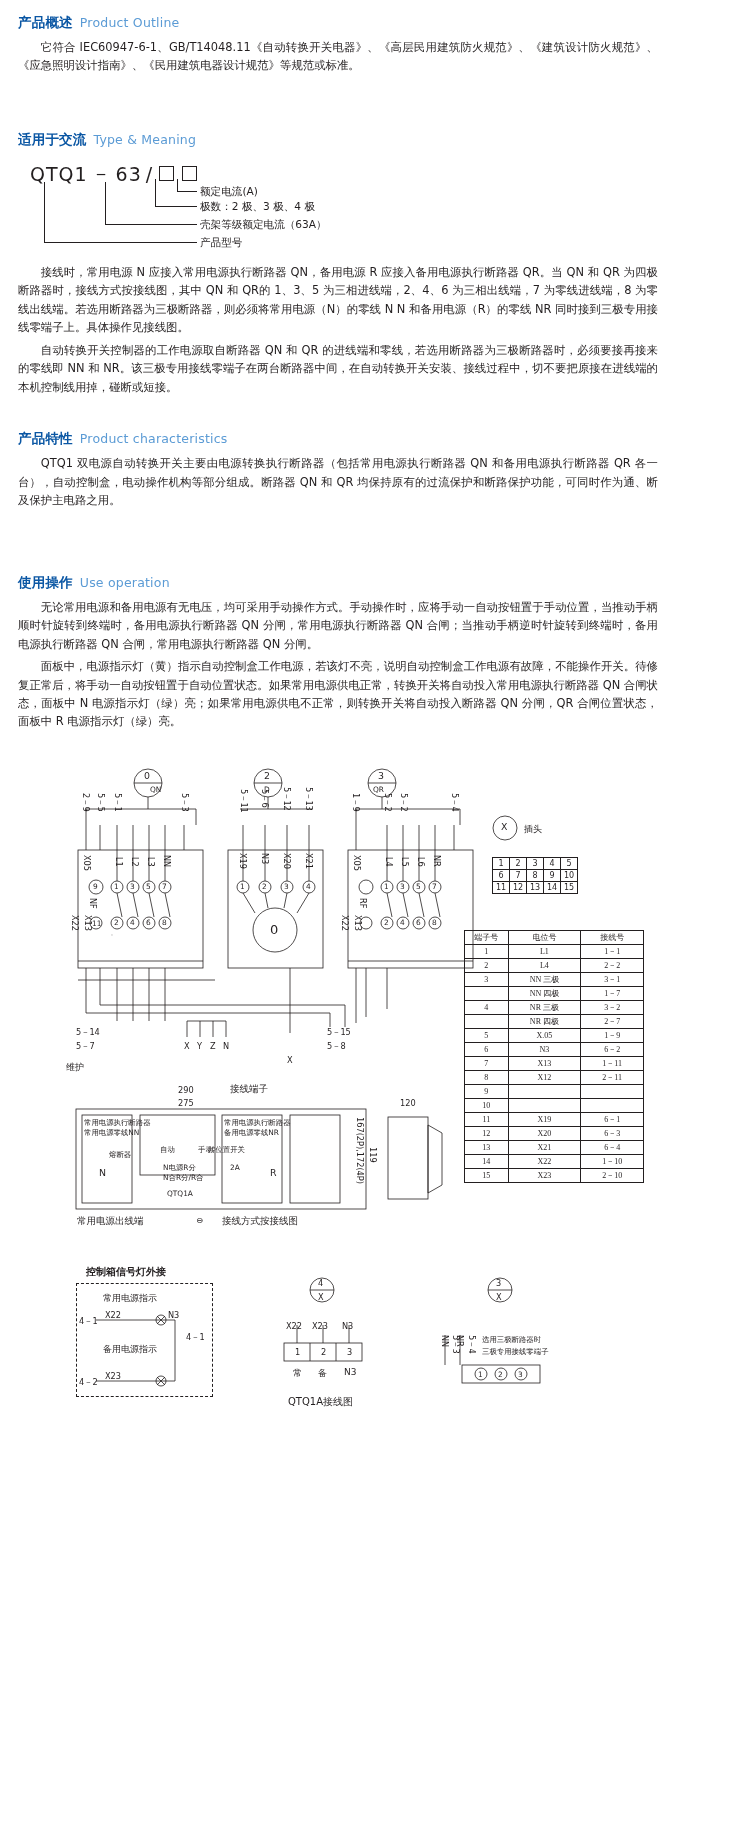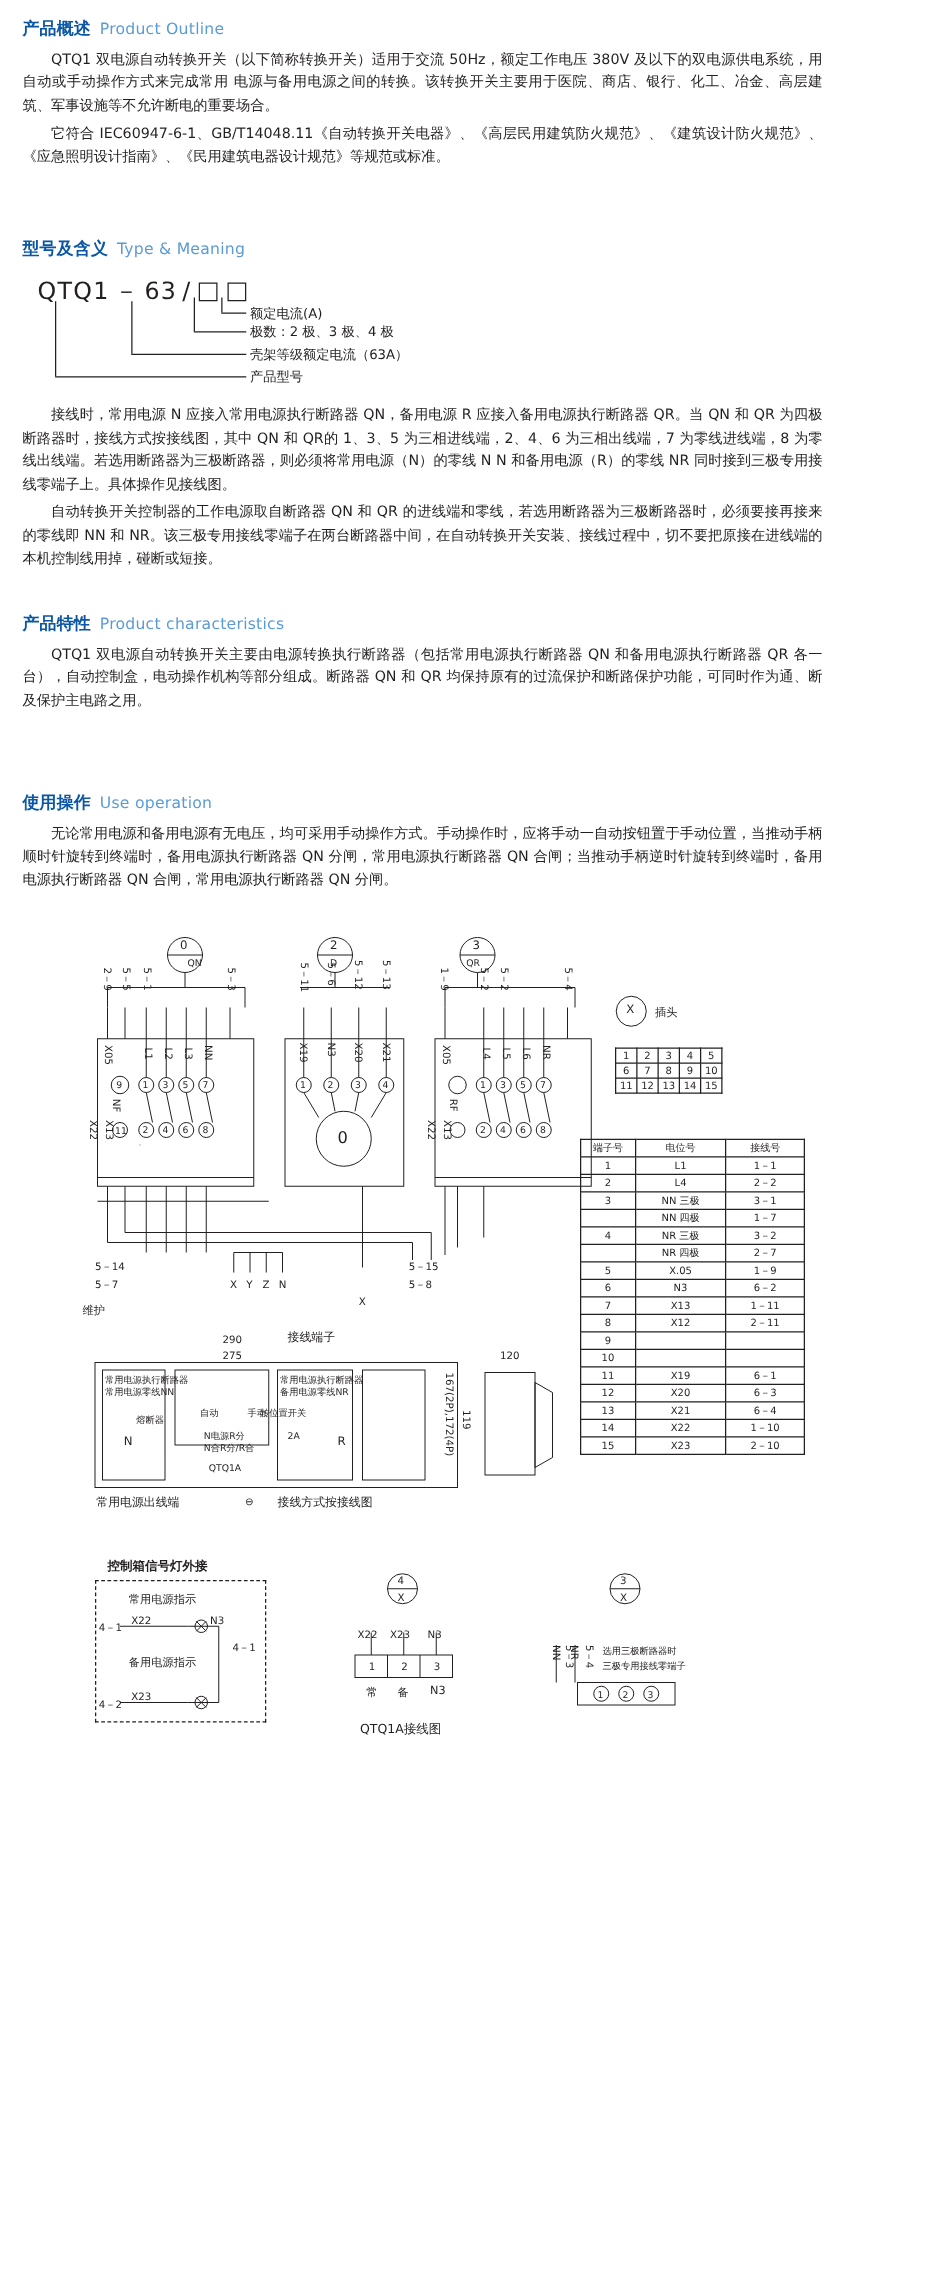--- a/index.html
+++ b/index.html
@@ -50,42 +50,41 @@
   .dg-svg{position:absolute;left:0;top:0;}
   .dgtxt{position:absolute;font-size:8.2px;color:#231f20;white-space:nowrap;}
   .dgtxt.v{writing-mode:vertical-rl;text-orientation:mixed;letter-spacing:0px;}
   .dgtxt.s{font-size:7.4px;}
   .dgtxt.m{font-size:9.4px;}
 
   table.grid{border-collapse:collapse;position:absolute;font-size:8px;}
   table.grid td{border:1px solid #231f20;text-align:center;padding:0;height:11px;min-width:16px;}
 
   table.termtbl{border-collapse:collapse;position:absolute;font-size:8px;color:#231f20;}
-  table.termtbl td{border:1px solid #231f20;text-align:center;padding:1px 2px;height:11px;}
+  table.termtbl td{border:1px solid #231f20;text-align:center;padding:1px 2px;height:11px;font-family:Liberation Serif, serif;}
   .dash{position:absolute;border:1px dashed #231f20;}
 </style>
 </head>
 <body>
 
 <div class="page">
 
   <div class="sec" style="padding-top:14px;">
     <h2 class="sec-title">
       <span>产品概述</span><span class="en">Product Outline</span>
     </h2>
-    <p class="body">QTQ1 双电源自动转换开关（以下简称转换开关）适用于交流 50Hz，额定工作电压 380V 及以下的双电源供电系统，用自动或手动操作方式来完成常用 电源与备用电源之间的转换。该转换开关主要用于医院、商店、银行、化工、冶金、高层建筑、军事设施等不允许断电的重要场合。</p>
     <p class="body">它符合 IEC60947-6-1、GB/T14048.11《自动转换开关电器》、《高层民用建筑防火规范》、《建筑设计防火规范》、《应急照明设计指南》、《民用建筑电器设计规范》等规范或标准。</p>
   </div>
 
   <div class="gap-l"></div>
   <div style="height:22px;"></div>
 
   <div class="sec">
     <h2 class="sec-title">
-      <span>型号及含义</span><span class="en">Type &amp; Meaning</span>
+      <span>适用于交流</span><span class="en">Type &amp; Meaning</span>
     </h2>
 
     <div class="model-wrap">
       <div class="model-code" style="position:absolute;left:0;top:2px;">
         <span>QTQ1</span>
         <span>－</span>
         <span>63</span>
         <span>/</span>
         <span class="sq"></span>
         <span class="sq"></span>
@@ -123,20 +122,21 @@
     <p class="body">QTQ1 双电源自动转换开关主要由电源转换执行断路器（包括常用电源执行断路器 QN 和备用电源执行断路器 QR 各一台），自动控制盒，电动操作机构等部分组成。断路器 QN 和 QR 均保持原有的过流保护和断路保护功能，可同时作为通、断及保护主电路之用。</p>
   </div>
 
   <div style="height:60px;"></div>
 
   <div class="sec">
     <h2 class="sec-title">
       <span>使用操作</span><span class="en">Use operation</span>
     </h2>
     <p class="body">无论常用电源和备用电源有无电压，均可采用手动操作方式。手动操作时，应将手动一自动按钮置于手动位置，当推动手柄顺时针旋转到终端时，备用电源执行断路器 QN 分闸，常用电源执行断路器 QN 合闸；当推动手柄逆时针旋转到终端时，备用电源执行断路器 QN 合闸，常用电源执行断路器 QN 分闸。</p>
+    <p class="body">面板中，电源指示灯（黄）指示自动控制盒工作电源，若该灯不亮，说明自动控制盒工作电源有故障，不能操作开关。待修复正常后，将手动一自动按钮置于自动位置状态。如果常用电源供电正常，转换开关将自动投入常用电源执行断路器 QN 合闸状态，面板中 N 电源指示灯（绿）亮；如果常用电源供电不正常，则转换开关将自动投入断路器 QN 分闸，QR 合闸位置状态，面板中 R 电源指示灯（绿）亮。</p>
   </div>
 
   <div style="height:26px;"></div>
 
 
   <div class="diagram">
 
     <svg class="dg-svg" width="719" height="690" viewBox="0 0 719 690">
       <g stroke="#231f20" stroke-width="0.8" fill="none">
 

